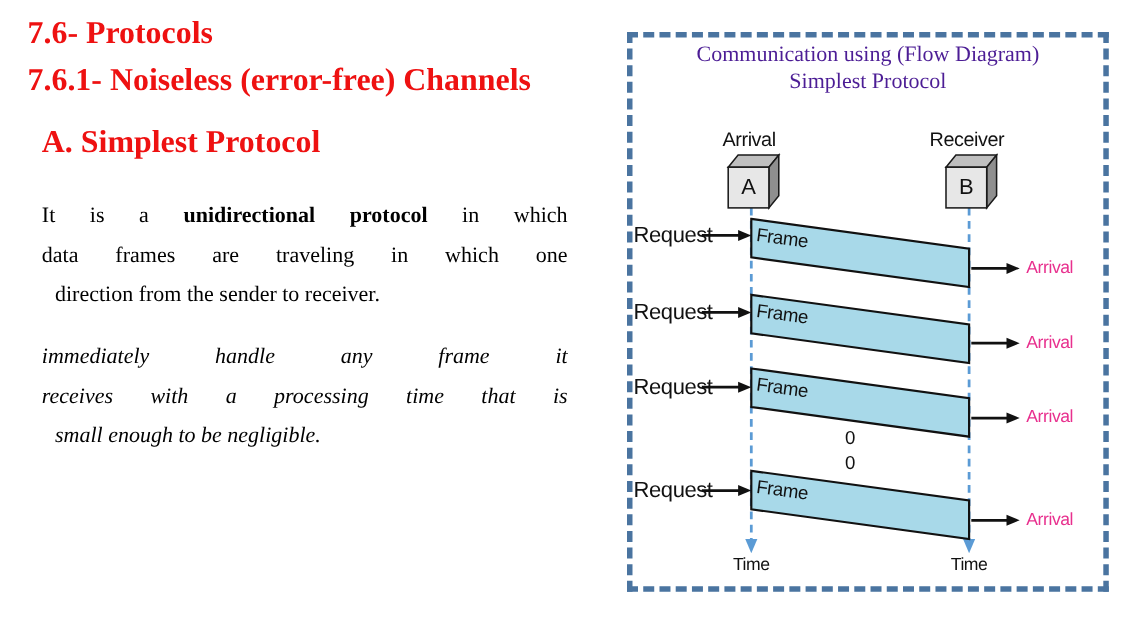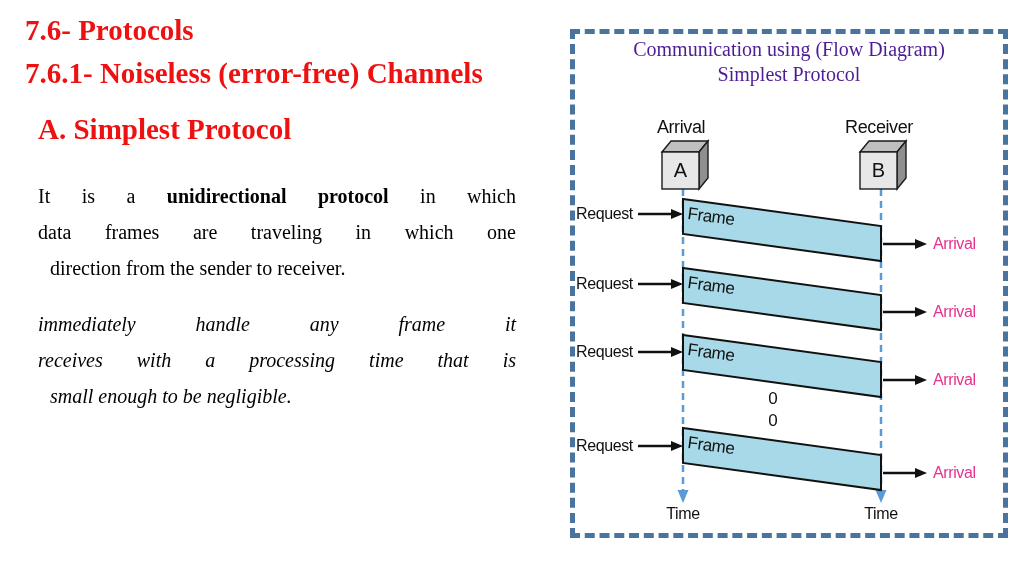--- a/index.html
+++ b/index.html
@@ -46,21 +46,21 @@
     font-family: "Liberation Sans", sans-serif;
     letter-spacing: -0.4px;
     color: #111;
   }
   .node-label { width: 100px; top: 88px; text-align: center; font-size: 18px; }
   .node-letter {
     position: absolute; width: 37px; height: 37px; top: 123px;
     text-align: center; line-height: 37px;
     font-family: "Liberation Sans", sans-serif; font-size: 20px; color: #111;
   }
-  .req-label { width: 58px; font-size: 16px; line-height: 22px; height: 22px; left: 6px; }
+  .req-label { width: 58px; text-align: right; font-size: 20px; line-height: 22px; height: 22px; left: 6px; }
   .frame-label {
     font-size: 17px; line-height: 20px;
     transform: rotate(7.6deg); transform-origin: left top;
     left: 119px;
   }
   .arrival-label { left: 363px; width: 72px; font-size: 16px; line-height: 22px; color: #e8308e; }
   .time-label { width: 80px; top: 476px; text-align: center; font-size: 16px; }
   .ellipsis-char {
     position: absolute; left: 192px; width: 22px; text-align: center;
     font-family: "Liberation Sans", sans-serif; font-size: 17px; color: #111;

